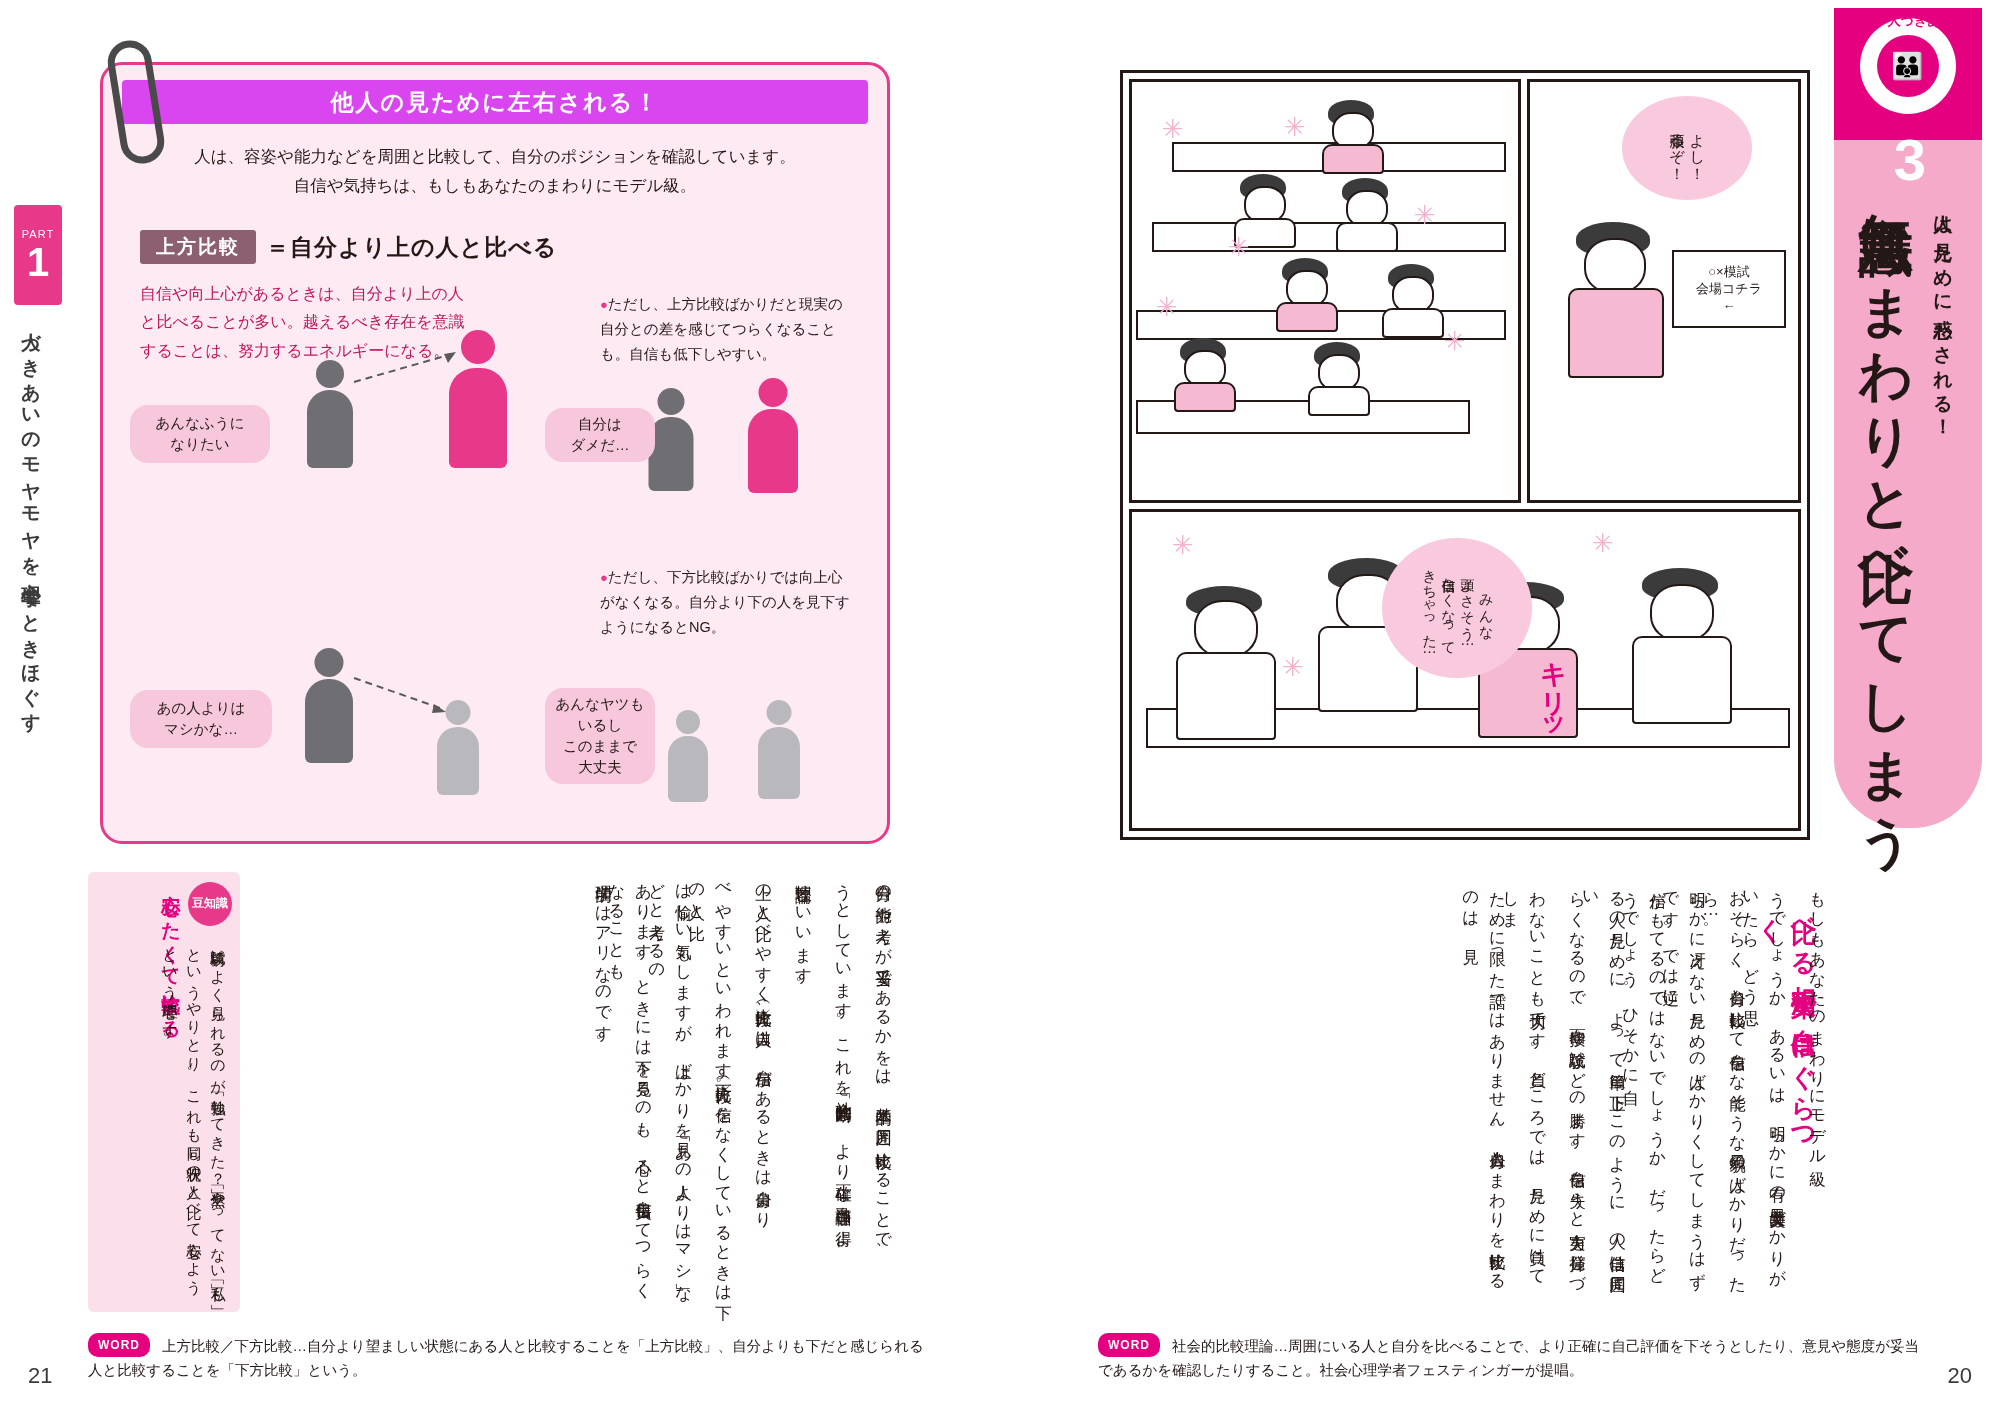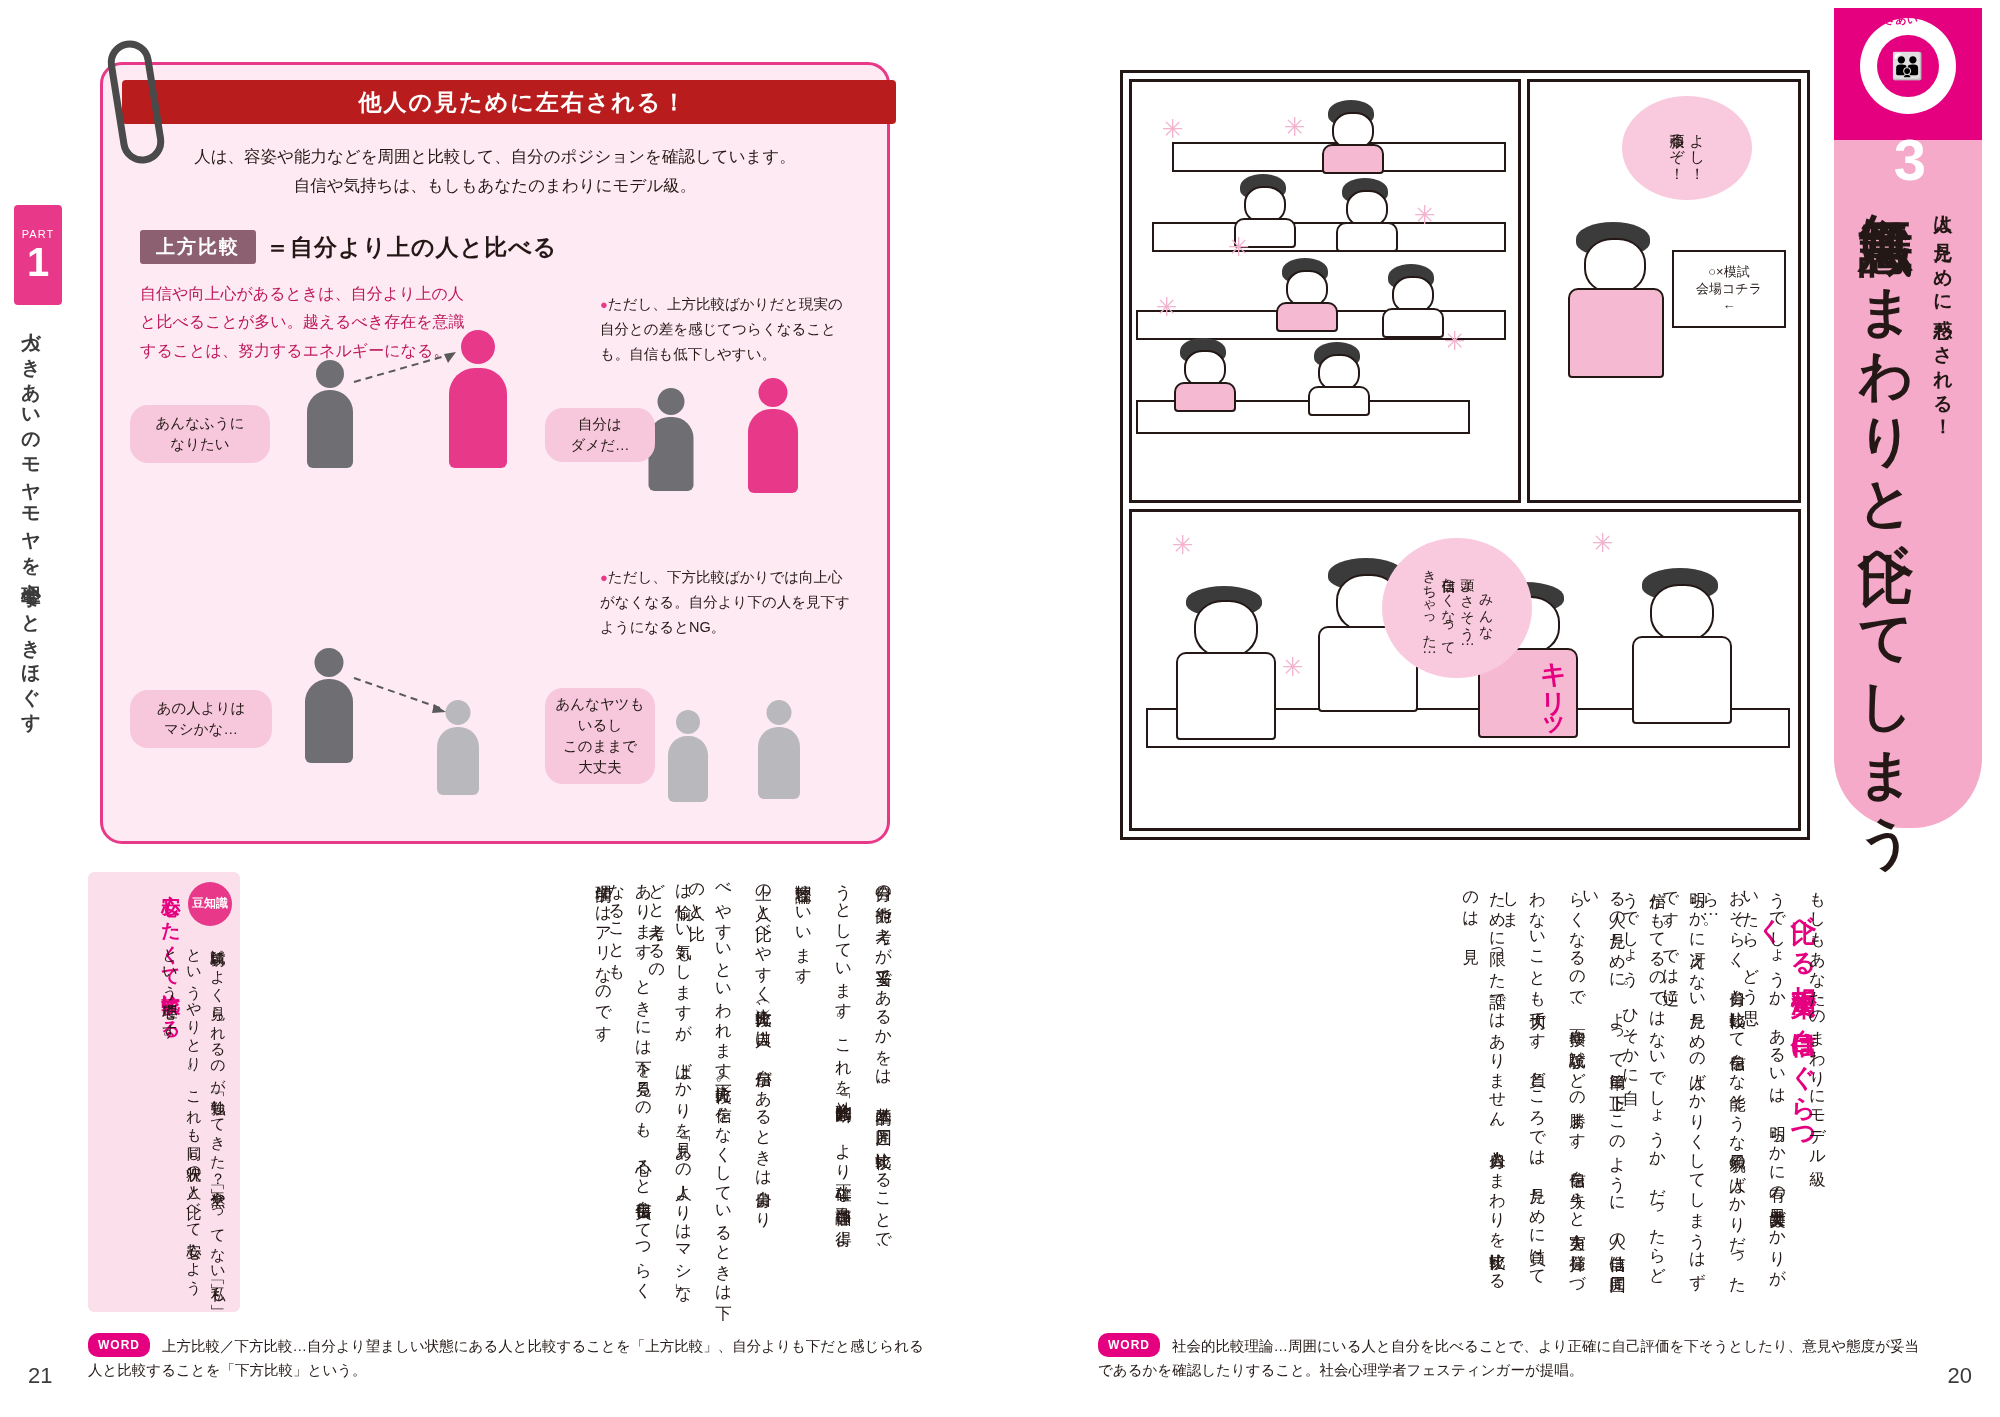--- a/index.html
+++ b/index.html
@@ -42,23 +42,23 @@
     background:#fdeaf2;border:3px solid #e8388a;border-radius:22px;
     box-sizing:border-box;
   }
   .clip{
     position:absolute;left:114px;top:40px;width:44px;height:124px;
     border:7px solid #4a4a4a;border-radius:22px;box-sizing:border-box;
     transform:rotate(-9deg);z-index:5;
   }
   .panel-title{
     position:absolute;left:122px;top:80px;width:746px;height:44px;
-    background:#b91c1c;border-radius:4px;color:#fff;
+    background:#d946ef;border-radius:4px;color:#fff;
     display:flex;align-items:center;justify-content:center;
-    font-size:23px;font-weight:bold;letter-spacing:2px;padding-left:28px;
+    font-size:23px;font-weight:bold;letter-spacing:2px;
   }
   .panel-lead{
     position:absolute;left:140px;top:142px;width:710px;
     font-size:16.5px;line-height:1.75;text-align:center;color:#231815;
   }
 
   .cmp-head{
     position:absolute;display:flex;align-items:center;gap:10px;
   }
   .cmp-chip{
@@ -159,22 +159,22 @@
   }
   .badge-circ{
     position:absolute;right:44px;top:18px;width:96px;height:96px;border-radius:50%;
     background:#fff;display:flex;align-items:center;justify-content:center;
   }
   .badge-circ .inner{
     width:62px;height:62px;border-radius:50%;background:#e4007f;
     display:flex;align-items:center;justify-content:center;color:#fff;font-size:26px;
   }
   .badge-cap{
-    position:absolute;right:46px;top:12px;width:92px;text-align:left;
-    font-size:11px;color:#e4007f;font-weight:bold;
+    position:absolute;right:46px;top:12px;width:92px;text-align:right;
+    font-size:13px;color:#e4007f;font-weight:bold;
   }
   .sec-num{
     position:absolute;right:74px;top:126px;font-size:58px;font-weight:bold;color:#fff;
   }
   .sec-sub{
     position:absolute;right:44px;top:200px;height:300px;
     writing-mode:vertical-rl;text-orientation:upright;
     font-family:"Liberation Serif","DejaVu Serif",serif;
     font-size:19px;font-weight:bold;letter-spacing:3px;color:#231815;
   }

